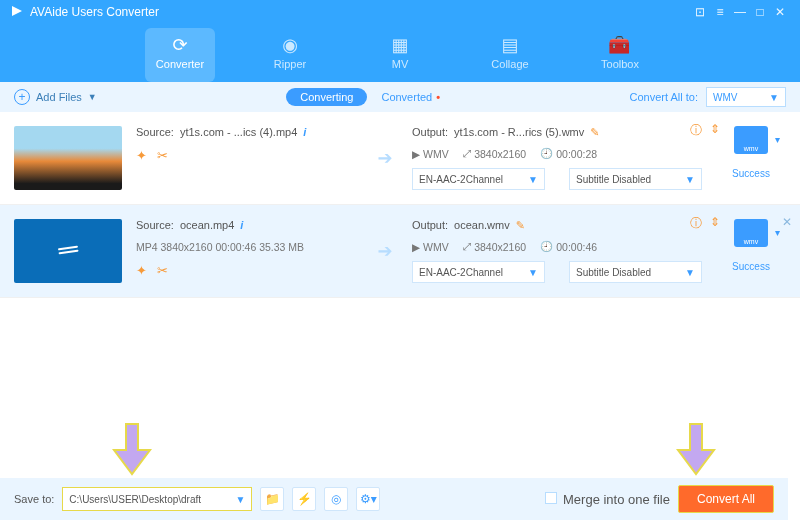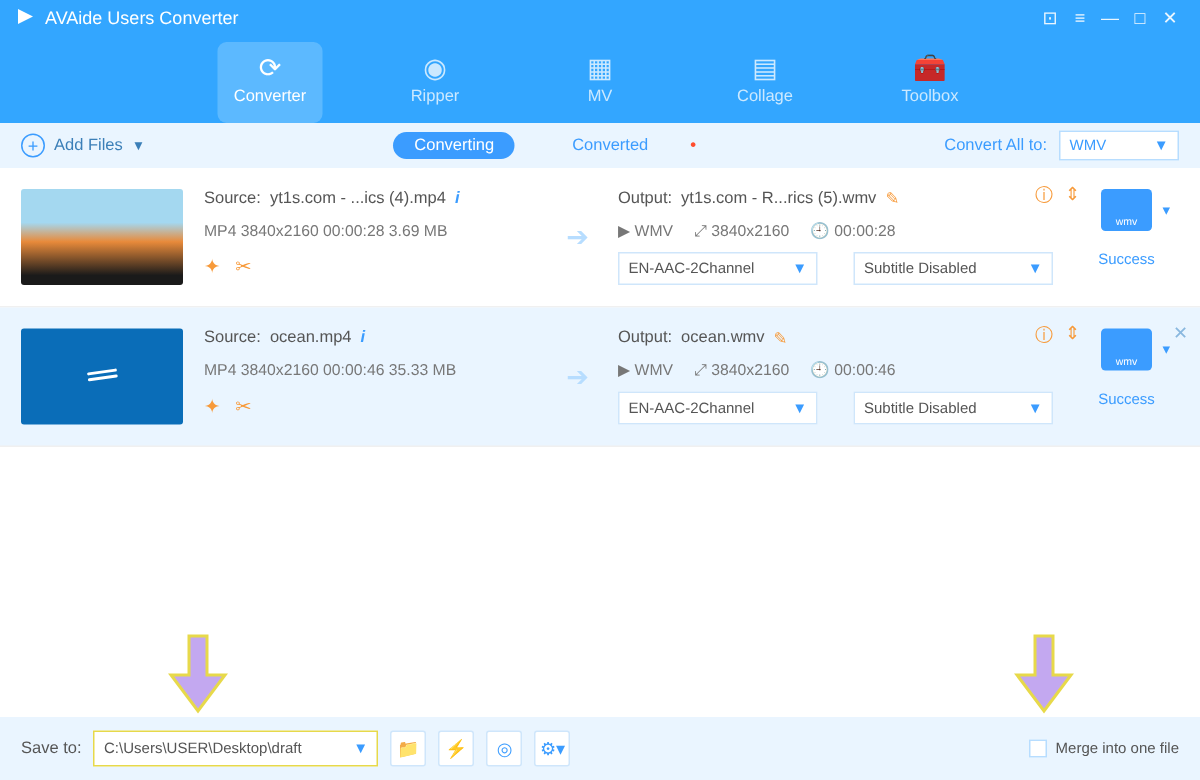--- a/index.html
+++ b/index.html
@@ -9,21 +9,21 @@
 .titlebar .spacer{flex:1}
 .titlebar .wbtn{width:20px;text-align:center;cursor:pointer;font-size:12px;opacity:.9}
 .mainnav{height:58px;background:#33a6ff;display:flex;justify-content:center;gap:40px;padding-top:4px}
 .mainnav .tab{width:70px;text-align:center;color:#cce9ff;font-size:11px;cursor:pointer;border-radius:6px;padding:4px 0}
 .mainnav .tab.active{background:#5cb9ff;color:#fff}
 .mainnav .tab .ic{height:26px;display:flex;align-items:center;justify-content:center;font-size:18px}
 .subbar{height:30px;background:#eaf5ff;display:flex;align-items:center;padding:0 14px;font-size:11px;color:#3b7fb8}
 .subbar .addbtn{display:flex;align-items:center;gap:6px;cursor:pointer}
 .subbar .plus{width:16px;height:16px;border:1.5px solid #3b9cff;border-radius:50%;display:flex;align-items:center;justify-content:center;color:#3b9cff;font-size:12px;line-height:1}
 .subbar .spacer{flex:1}
-.subtabs{display:flex;gap:24px;align-items:center}
+.subtabs{display:flex;gap:0;align-items:center}
 .subtabs .st{padding:3px 14px;border-radius:10px;cursor:pointer;font-size:11px;color:#3b9cff}
 .subtabs .st.active{background:#3b9cff;color:#fff}
 .subtabs .dot{color:#ff4d2e;font-weight:bold;margin-left:-10px}
 .convall{display:flex;align-items:center;gap:8px;font-size:11px;color:#3b9cff}
 .convall .sel{min-width:80px;height:20px;border:1px solid #b7ddff;background:#fff;font-size:10px;display:flex;align-items:center;justify-content:space-between;padding:0 6px;color:#3b9cff;cursor:pointer}
 .filelist{overflow:auto}
 .item{display:flex;padding:14px;gap:14px;border-bottom:1px solid #f0f0f0;position:relative}
 .item.sel{background:#eaf5ff}
 .thumb{width:108px;height:64px;background:#0b1a2a;border-radius:2px;overflow:hidden;position:relative;flex-shrink:0}
 .thumb.t1{background:linear-gradient(#a4d8f0 35%,#e88a3a 55%,#1a1a1a 90%)}
@@ -40,25 +40,25 @@
 .outcol .meta .mv{display:flex;align-items:center;gap:3px}
 .dd{display:flex;gap:24px}
 .dd .sel{flex:1;height:22px;border:1px solid #cfe6fb;background:#fff;font-size:10px;display:flex;align-items:center;justify-content:space-between;padding:0 6px;color:#555;cursor:pointer}
 .dd .sel .car{color:#3b9cff}
 .rightcol{width:70px;text-align:center;font-size:10px;color:#3b9cff}
 .rightcol .fmt{width:34px;height:28px;background:#3b9cff;margin:0 auto 4px;border-radius:3px;color:#fff;font-size:7px;display:flex;align-items:flex-end;justify-content:center;padding-bottom:2px;position:relative;cursor:pointer}
 .rightcol .fmt::after{content:"▾";position:absolute;right:-12px;top:8px;color:#3b9cff;font-size:10px}
 .rightcol .status{margin-top:14px}
 .topicons{position:absolute;top:10px;right:80px;display:flex;gap:8px;color:#f79a3a;font-size:12px}
 .closex{position:absolute;right:8px;top:10px;color:#8ab8df;font-size:12px;cursor:pointer}
-.bottombar{position:absolute;bottom:0;left:0;right:0;height:42px;background:#eaf5ff;display:flex;align-items:center;padding:4px 14px;font-size:11px;color:#555;gap:8px}
+.bottombar{position:absolute;bottom:0;left:0;right:12px;height:42px;background:#eaf5ff;display:flex;align-items:center;padding:4px 14px;font-size:11px;color:#555;gap:8px}
 .bottombar .sel{width:190px;height:24px;border:1.5px solid #e7d94a;background:#fff;font-size:10px;display:flex;align-items:center;justify-content:space-between;padding:0 6px;cursor:pointer}
 .bottombar .ibtn{width:24px;height:24px;border:1px solid #cfe6fb;background:#fff;display:flex;align-items:center;justify-content:center;font-size:12px;color:#3b9cff;cursor:pointer;border-radius:2px}
 .bottombar .spacer{flex:1}
-.bottombar .chk{display:flex;align-items:flex-end;gap:6px;cursor:pointer;font-size:10px;color:#555}
+.bottombar .chk{display:flex;align-items:flex-start;gap:6px;cursor:pointer;font-size:13px;color:#555}
 .bottombar .chk .box{width:12px;height:12px;border:1px solid #b7ddff;background:#fff}
 .convertbtn{background:#ff6a2b;color:#fff;border:1.5px solid #e7d94a;height:28px;padding:0 18px;font-size:12px;border-radius:2px;cursor:pointer;display:flex;align-items:center}
 .bigarrow{position:absolute;width:44px;height:54px;pointer-events:none}
 .bigarrow svg{width:100%;height:100%}
 .ilabel{color:#3b9cff;font-style:italic;font-weight:bold}
 .pen{color:#f79a3a}
 .info{color:#f79a3a}
 </style>
 </head>
 <body>
@@ -111,21 +111,20 @@
 <div class="filelist">
 
   <div class="item">
     <div class="thumb t1"></div>
     <div class="srccol">
       <div class="line">
           <span>Source:</span> 
           <span>yt1s.com - ...ics (4).mp4</span> 
           <span class="ilabel">i</span>
         </div>
-      <div class="meta">MP4   3840x2160   00:00:28   3.69 MB</div>
       <div class="tools">
           <span>✦</span>
           <span>✂</span>
         </div>
     </div>
     <div class="arrow">➔</div>
     <div class="outcol">
       <div class="topicons">
           <span class="info">ⓘ</span>
           <span class="info">⇕</span>
@@ -226,13 +225,14 @@
     </div>
   <div class="ibtn">📁</div>
   <div class="ibtn" style="color:#f79a3a">⚡</div>
   <div class="ibtn">◎</div>
   <div class="ibtn">⚙▾</div>
   <span class="spacer"></span>
   <label class="chk">
       <span class="box"></span>
       <span>Merge into one file</span>
     </label>
+  <div class="convertbtn">Convert All</div>
 </div>
 
 </body></html>

